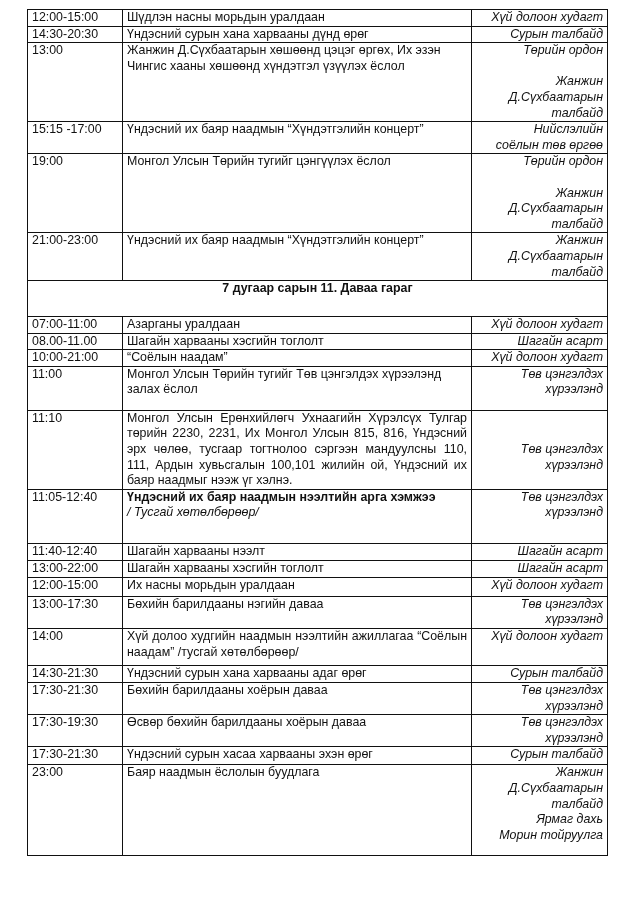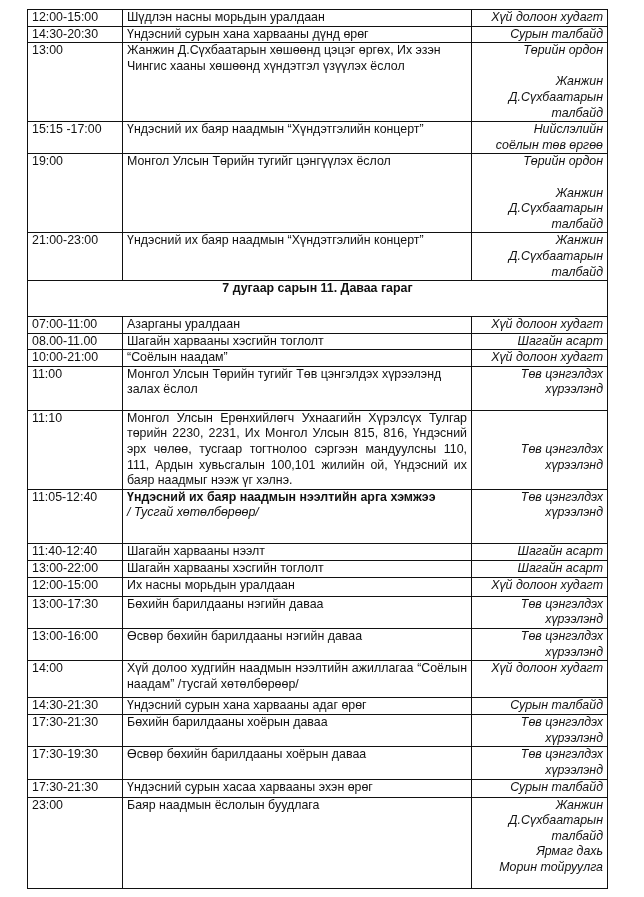--- a/index.html
+++ b/index.html
@@ -129,26 +129,20 @@
           <td class="time">12:00-15:00</td>
           <td class="event">Их насны морьдын уралдаан</td>
           <td class="place">Хүй долоон худагт</td>
         </tr>
         <tr style="height: 30px;">
           <td class="time">13:00-17:30</td>
           <td class="event">Бөхийн барилдааны нэгийн даваа</td>
           <td class="place">Төв цэнгэлдэх
 хүрээлэнд</td>
         </tr>
-        <tr style="height: 31px;">
-          <td class="time">13:00-16:00</td>
-          <td class="event">Өсвөр бөхийн барилдааны нэгийн даваа</td>
-          <td class="place">Төв цэнгэлдэх
-хүрээлэнд</td>
-        </tr>
         <tr style="height: 37px;">
           <td class="time">14:00</td>
           <td class="event justify">Хүй долоо худгийн наадмын нээлтийн ажиллагаа “Соёлын наадам” /тусгай хөтөлбөрөөр/</td>
           <td class="place">Хүй долоон худагт</td>
         </tr>
         <tr style="height: 17px;">
           <td class="time">14:30-21:30</td>
           <td class="event">Үндэсний сурын хана харвааны адаг өрөг</td>
           <td class="place">Сурын талбайд</td>
         </tr>

